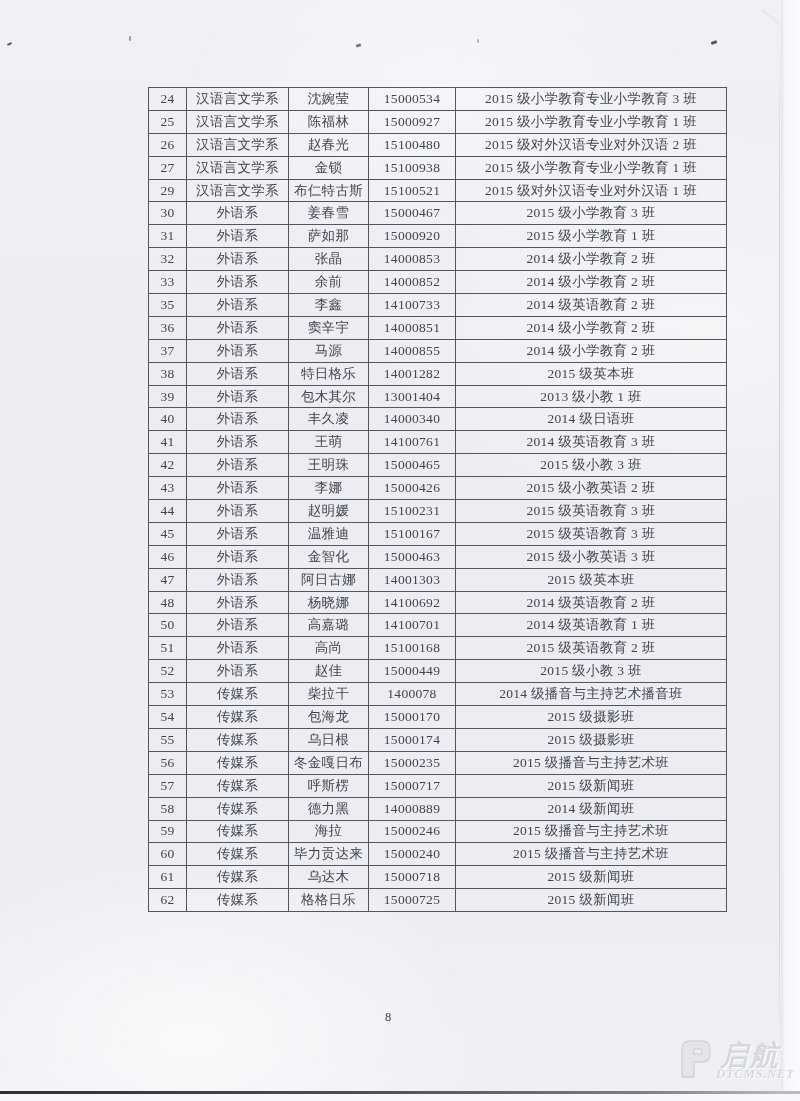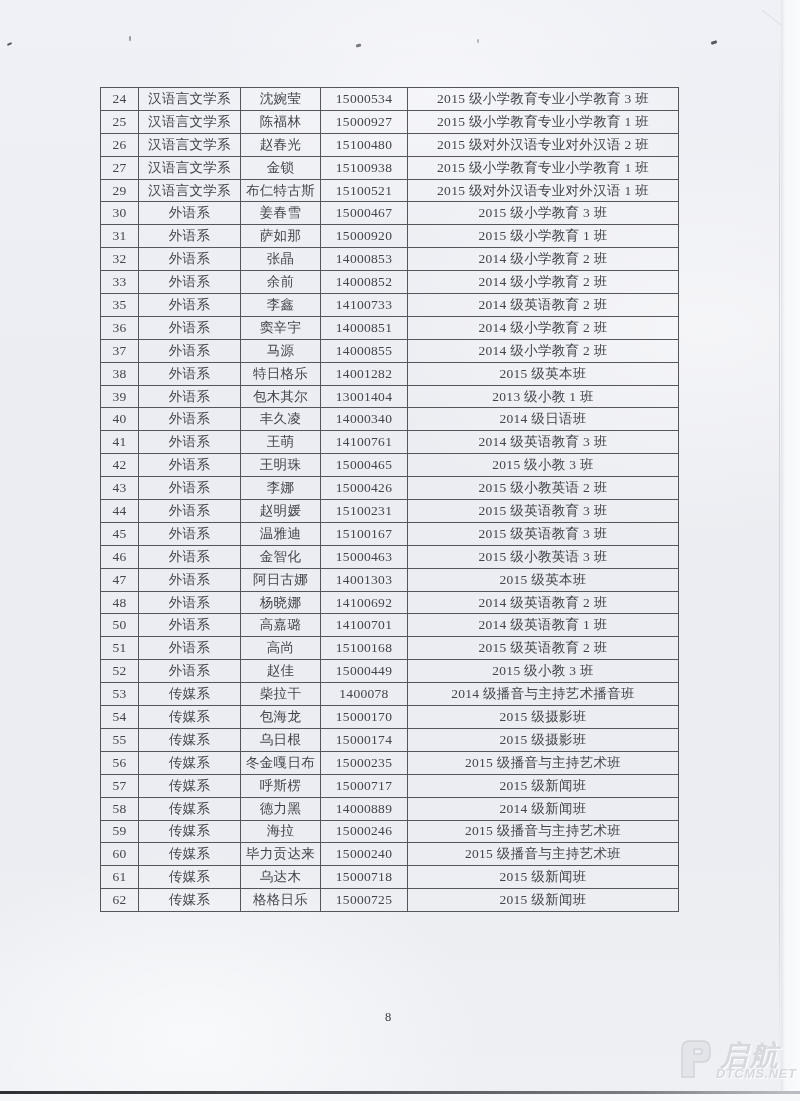--- a/index.html
+++ b/index.html
@@ -42,20 +42,21 @@
   .crease-right{
     position:absolute;left:779px;top:40px;width:1px;height:1020px;
     background:linear-gradient(180deg,rgba(205,208,214,.0),rgba(200,203,210,.8) 15%,rgba(200,203,210,.8) 85%,rgba(205,208,214,0));
   }
 
   
   .tbl-wrap{position:absolute;left:100px;top:87px;}
   table.roster{
     border-collapse:collapse;table-layout:fixed;width:578px;
     background:transparent;
+    margin-left:48px;
   }
   table.roster td{
     border:1px solid #54565c;
     height:21.9px;padding:0 2px;
     text-align:center;vertical-align:middle;
     font-size:13.5px;color:#42454d;letter-spacing:.3px;
     white-space:nowrap;overflow:hidden;
   }
   col.c-no{width:38px;}
   col.c-dept{width:102px;}
@@ -75,21 +76,21 @@
   }
   .wm-logo{position:absolute;left:0px;top:2px;}
   .wm-brand{
     position:absolute;left:44px;top:2px;
     font-family:"Liberation Sans","DejaVu Sans",sans-serif;
     font-size:28px;font-weight:bold;font-style:italic;
     color:#d3d6db;text-shadow:1px 1px 0 #ffffff;letter-spacing:2px;
   }
   .wm-site{
     position:absolute;left:40px;top:31px;
-    font-family:Liberation Sans, sans-serif;
+    font-family:Liberation Serif, serif;
     font-size:13px;font-weight:bold;font-style:italic;
     color:#d3d6db;text-shadow:1px 1px 0 #ffffff;letter-spacing:.5px;
   }
 </style>
 </head>
 <body>
 
 <div class="paper">
 
   <div class="speck sp1"></div>

